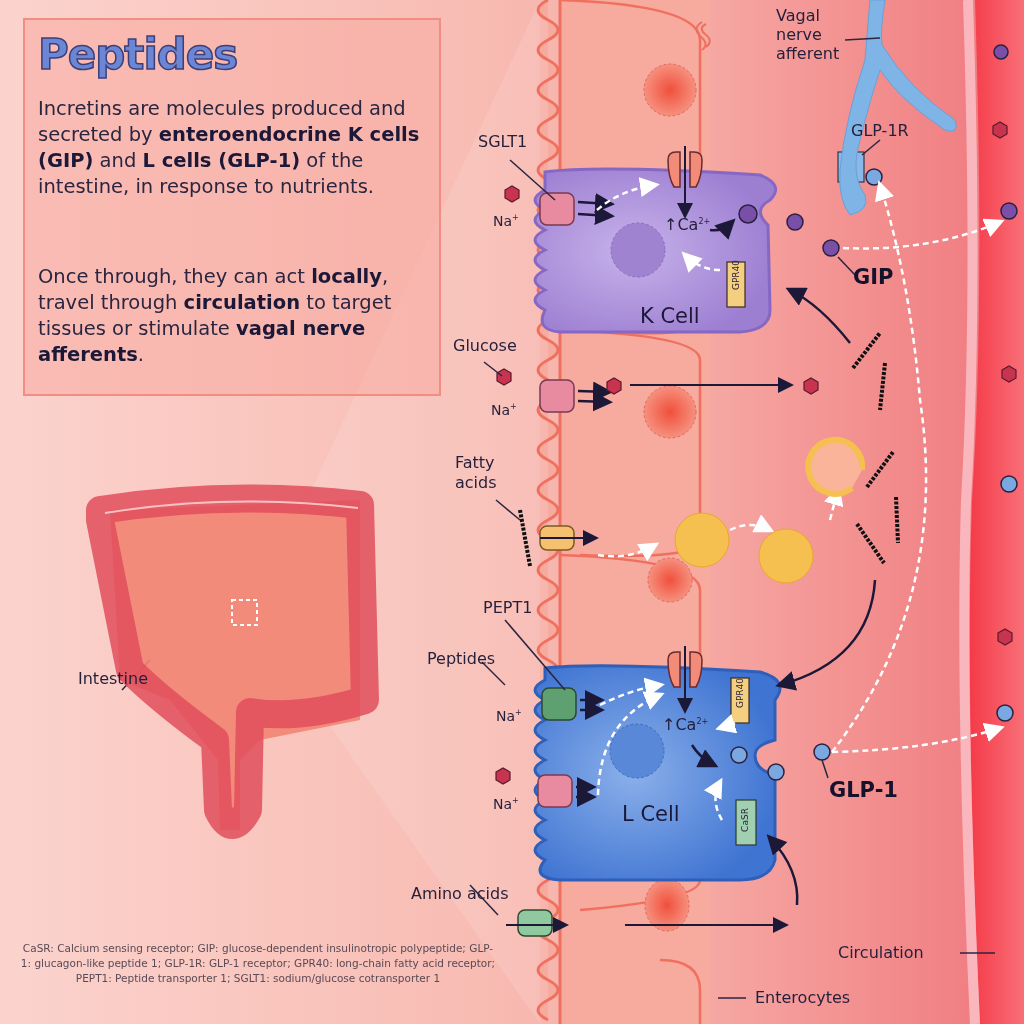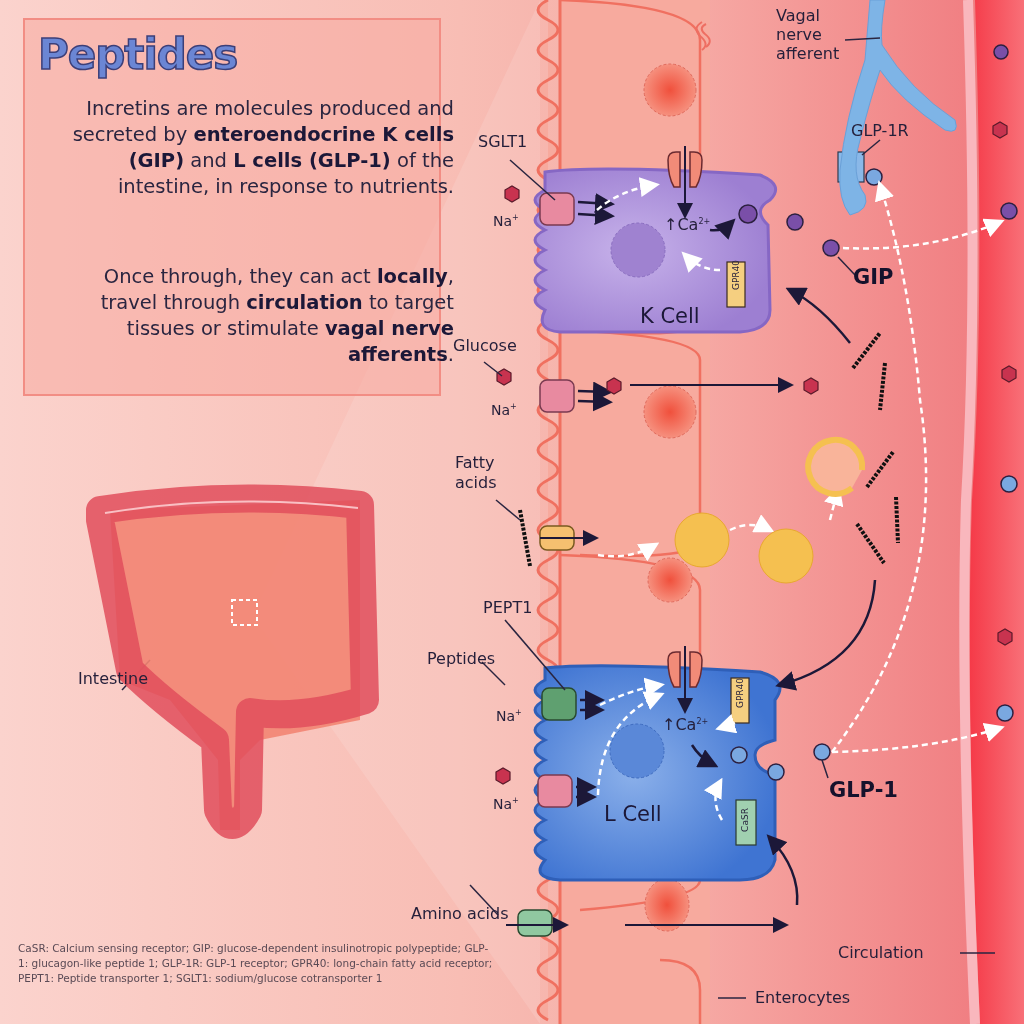--- a/index.html
+++ b/index.html
@@ -5,25 +5,25 @@
   html,body{margin:0;padding:0;}
   body{width:1024px;height:1024px;overflow:hidden;position:relative;
        font-family:"DejaVu Sans",sans-serif;
        background:linear-gradient(90deg,#fbd3cd 0%,#f8bdb4 45%,#f4a8a2 70%,#f08088 92%);}
   #stage{position:absolute;left:0;top:0;width:1024px;height:1024px;}
   .info-box{position:absolute;left:23px;top:18px;width:418px;height:378px;
     border:2px solid #f28d84;background:rgba(248,170,160,0.55);box-sizing:border-box;}
   .title{position:absolute;left:38px;top:30px;font-family:"DejaVu Sans",sans-serif;
     font-weight:900;font-size:42px;color:#6b86d4;letter-spacing:-1px;
     -webkit-text-stroke:1.5px #3c3f78;}
-  .para{position:absolute;left:54px;width:400px;font-size:19.5px;line-height:26px;color:#2a2540;text-align:right;}
+  .para{position:absolute;left:38px;width:400px;font-size:19.5px;line-height:26px;color:#2a2540;}
   .para b{font-weight:bold;color:#1c1838;}
   .p1{top:96px;}
   .p2{top:264px;}
-  .abbr{position:absolute;left:18px;top:941px;width:480px;font-size:10.5px;line-height:15px;color:#5a4a55;}
+  .abbr{position:absolute;left:18px;top:941px;width:480px;font-size:10.5px;line-height:15px;color:#5a4a55;text-align:center;}
   .lbl{position:absolute;font-size:16px;color:#241f3a;white-space:nowrap;}
   .big{position:absolute;font-size:21px;font-weight:bold;color:#15122c;}
   .cell-lbl{position:absolute;font-size:21px;color:#1c1838;margin-top:12px;}
 </style>
 </head>
 <body>
 
 <div id="stage">
 
 <svg width="1024" height="1024" style="position:absolute;left:0;top:0">
@@ -216,24 +216,24 @@
 
 <div class="lbl" style="left:478px;top:132px">SGLT1</div>
 <div class="lbl" style="left:493px;top:213px;font-size:14px"><span>Na</span><sup style="font-size:8px">+</sup></div>
 <div class="lbl" style="left:453px;top:336px">Glucose</div>
 <div class="lbl" style="left:491px;top:402px;font-size:14px"><span>Na</span><sup style="font-size:8px">+</sup></div>
 <div class="lbl" style="left:455px;top:453px;line-height:20px"><span>Fatty</span><br><span>acids</span></div>
 <div class="lbl" style="left:483px;top:598px">PEPT1</div>
 <div class="lbl" style="left:427px;top:649px">Peptides</div>
 <div class="lbl" style="left:496px;top:708px;font-size:14px"><span>Na</span><sup style="font-size:8px">+</sup></div>
 <div class="lbl" style="left:493px;top:796px;font-size:14px"><span>Na</span><sup style="font-size:8px">+</sup></div>
-<div class="lbl" style="left:411px;top:904px">Amino acids</div>
+<div class="lbl" style="left:411px;top:884px">Amino acids</div>
 
 <div class="cell-lbl" style="left:640px;top:292px">K Cell</div>
-<div class="cell-lbl" style="left:604px;top:790px">L Cell</div>
+<div class="cell-lbl" style="left:622px;top:790px">L Cell</div>
 <div class="lbl" style="left:664px;top:215px">↑<span>Ca</span><sup style="font-size:8px">2+</sup></div>
 <div class="lbl" style="left:662px;top:715px">↑<span>Ca</span><sup style="font-size:8px">2+</sup></div>
 <div class="lbl" style="left:721px;top:270px;font-size:9px;transform:rotate(-90deg)">GPR40</div>
 <div class="lbl" style="left:725px;top:688px;font-size:9px;transform:rotate(-90deg)">GPR40</div>
 <div class="lbl" style="left:733px;top:815px;font-size:9px;transform:rotate(-90deg)">CaSR</div>
 
 <div class="lbl" style="left:776px;top:6px;text-align:left;line-height:19px;font-size:16px"><span>Vagal</span><br><span>nerve</span><br><span>afferent</span></div>
 <div class="lbl" style="left:851px;top:121px;font-size:16px">GLP-1R</div>
 <div class="big" style="left:853px;top:265px">GIP</div>
 <div class="big" style="left:829px;top:778px">GLP-1</div>

